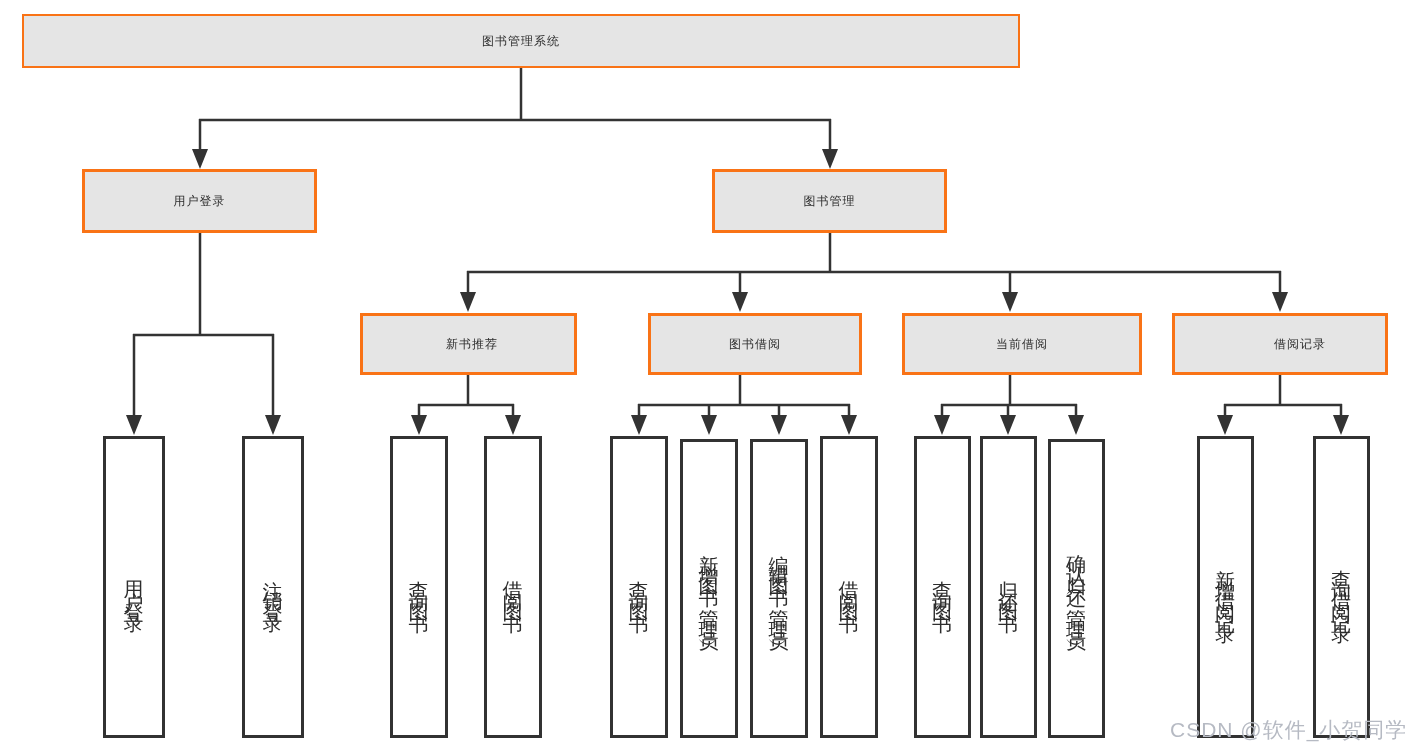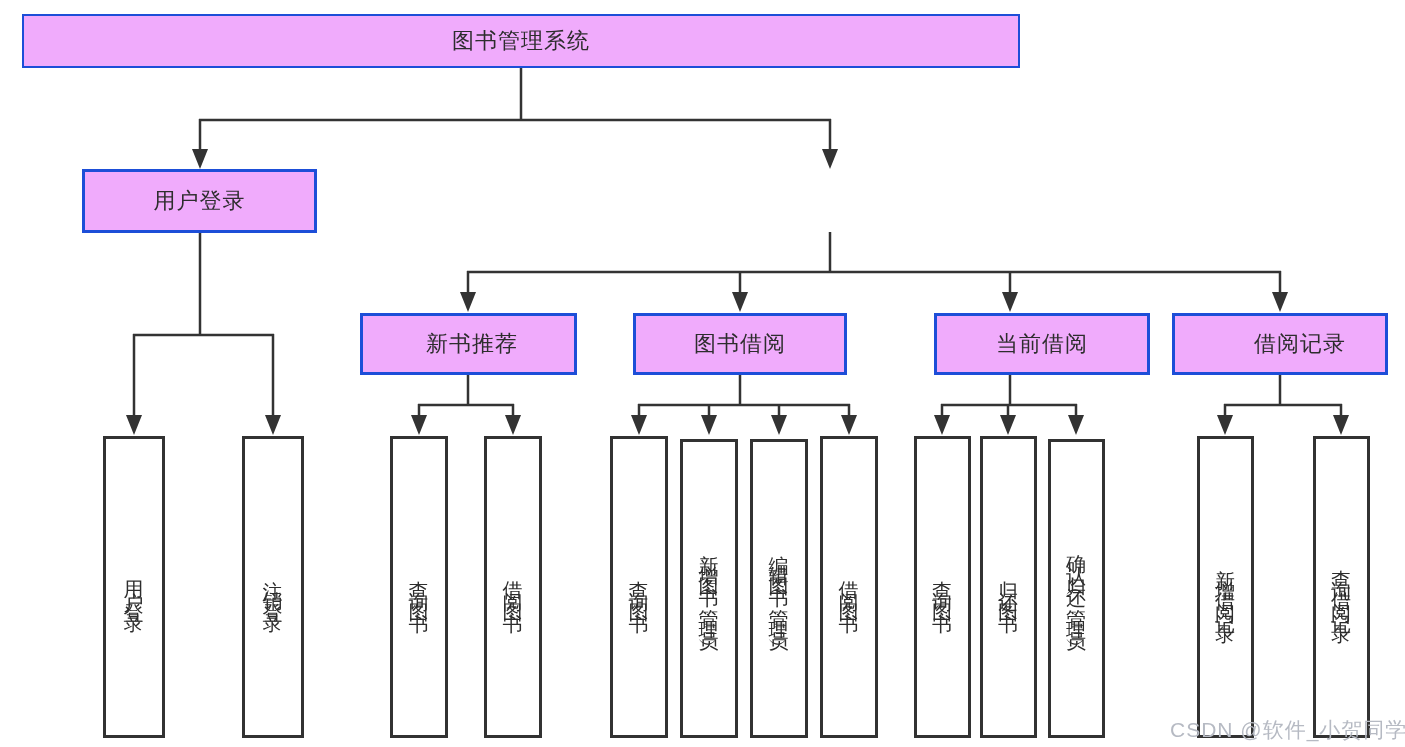--- a/index.html
+++ b/index.html
@@ -14,26 +14,26 @@
   }
   #connectors {
     position: absolute;
     left: 0; top: 0;
     width: 1405px; height: 747px;
     pointer-events: none;
   }
   .hbox {
     position: absolute;
     box-sizing: border-box;
-    background: #f0abfc;
-    border: 3px solid #1d4ed8;
+    background: #e5e5e5;
+    border: 3px solid #f97316;
     display: flex;
     align-items: center;
     justify-content: center;
-    font-size: 22px;
+    font-size: 12px;
     letter-spacing: 1px;
     color: #2d2d2d;
     z-index: 2;
   }
   .root-box { border-width: 2px; }
   .vbox {
     position: absolute;
     box-sizing: border-box;
     background: #ffffff;
     border: 3px solid #323232;
@@ -133,28 +133,31 @@
     </g>
   </svg>
 
   <div class="hbox root-box" style="left:22px; top:14px; width:998px; height:54px;">
     <span>图书管理系统</span>
   </div>
 
   <div class="hbox" style="left:82px; top:169px; width:235px; height:64px;">
     <span>用户登录</span>
   </div>
+  <div class="hbox" style="left:712px; top:169px; width:235px; height:64px;">
+    <span>图书管理</span>
+  </div>
 
   <div class="hbox" style="left:360px; top:313px; width:217px; height:62px;padding-left:7px;">
     <span>新书推荐</span>
   </div>
-  <div class="hbox" style="left:633px; top:313px; width:214px; height:62px;">
+  <div class="hbox" style="left:648px; top:313px; width:214px; height:62px;">
     <span>图书借阅</span>
   </div>
-  <div class="hbox" style="left:902px; top:313px; width:216px; height:62px;margin-left:32px;">
+  <div class="hbox" style="left:902px; top:313px; width:240px; height:62px;">
     <span>当前借阅</span>
   </div>
   <div class="hbox" style="left:1172px; top:313px; width:216px; height:62px;padding-left:40px;">
     <span>借阅记录</span>
   </div>
 
   <div class="vbox" style="left:103px; top:436px; width:62px; height:302px;">
     <span>用户登录</span>
   </div>
   <div class="vbox" style="left:242px; top:436px; width:62px; height:302px;">

